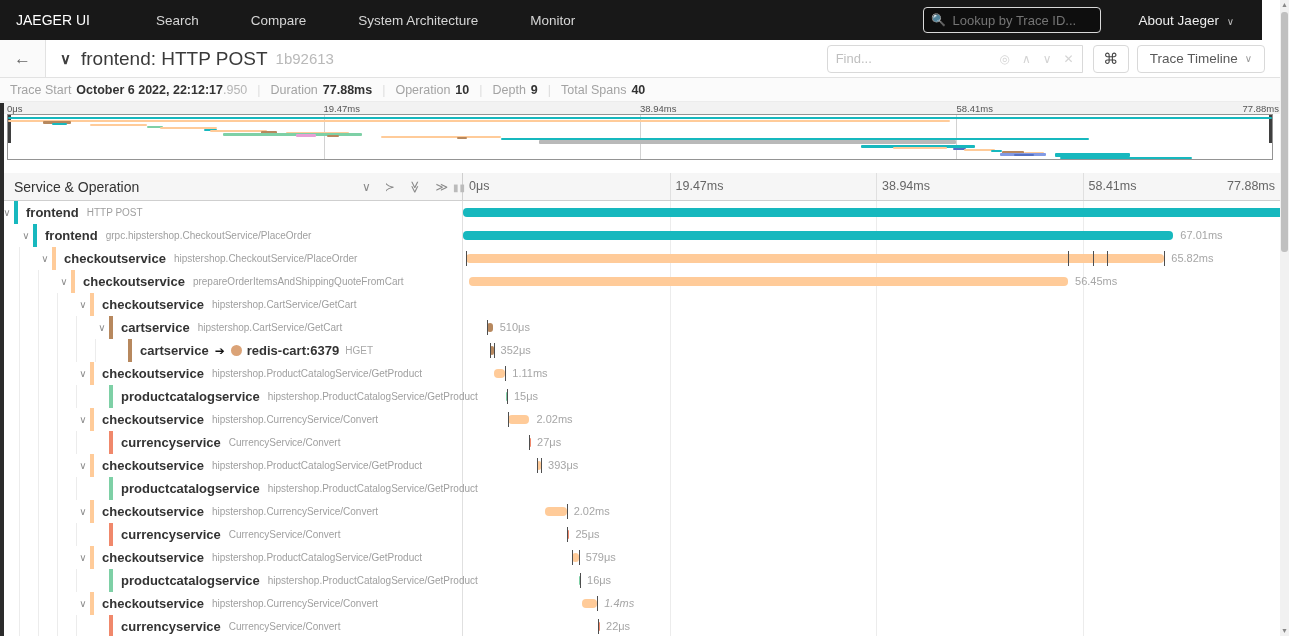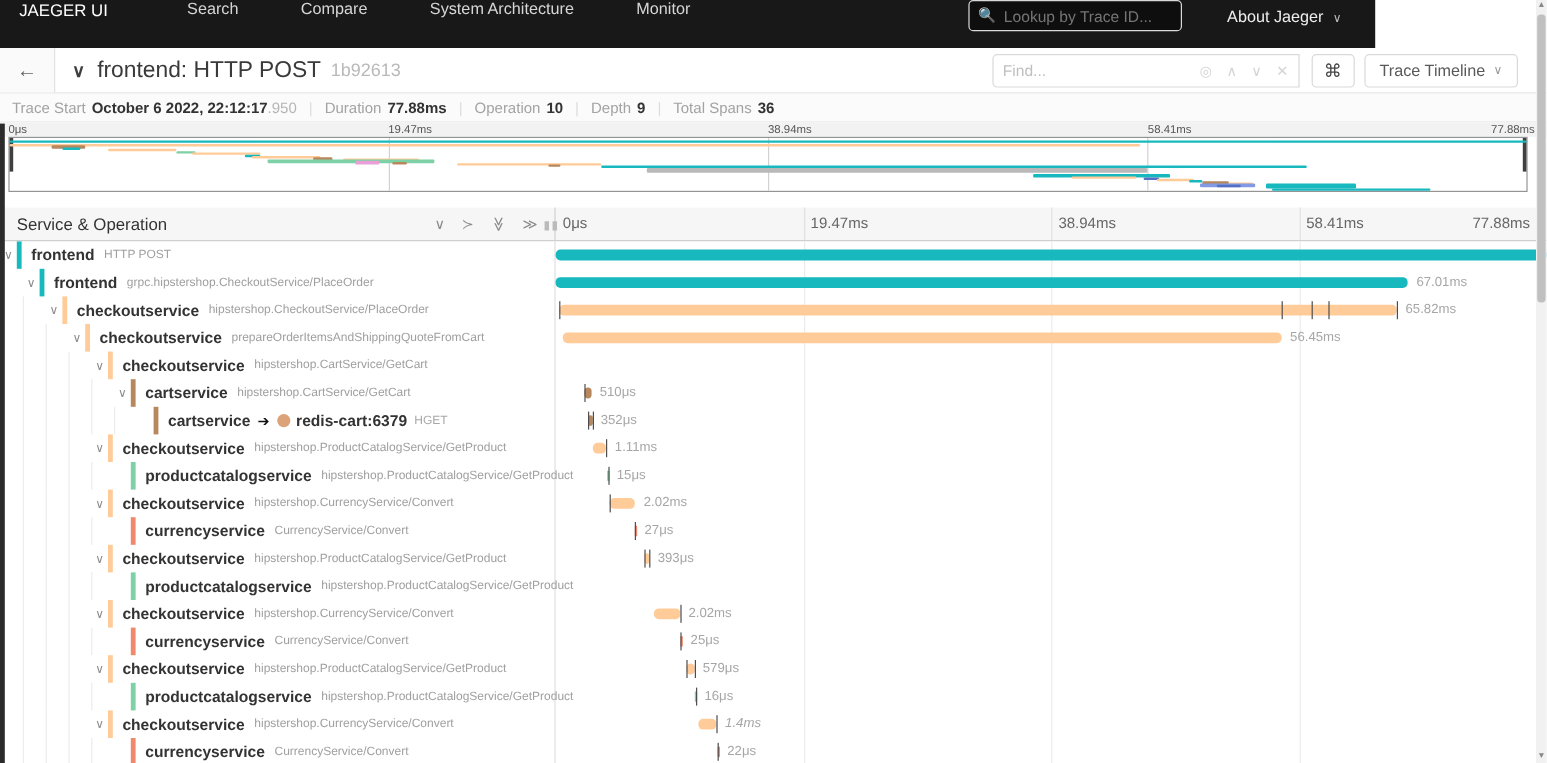--- a/index.html
+++ b/index.html
@@ -1,22 +1,22 @@
 <!DOCTYPE html>
 <html><head>
 <meta charset="utf-8">
 <style>
   * { margin:0; padding:0; box-sizing:border-box; }
   html,body { width:1289px; height:636px; overflow:hidden; background:#fff;
               font-family:"Liberation Sans", sans-serif; }
   .app { position:relative; width:1289px; height:636px; }
 
   
-  .topnav { position:absolute; top:0; left:0; width:1146px; height:40px;
-            background:#181818; display:flex; align-items:flex-start; }
+  .topnav { position:absolute; top:0; left:0; width:1262px; height:40px;
+            background:#181818; display:flex; align-items:center; }
   .brand { color:#fff; font-size:14px; margin-left:16px; margin-right:40px; white-space:nowrap; }
   .nav-item { color:#d6d6d6; font-size:13.5px; margin:0 26px; cursor:pointer; white-space:nowrap; }
   .topnav-right { margin-left:auto; display:flex; align-items:center; margin-right:28px; }
   .lookup { width:178px; height:26px; background:#0e0e0e; border:1px solid #d9d9d9;
             border-radius:4px; color:#8a8a8a; font-size:13px; display:flex; align-items:center;
             padding:0 8px; margin-right:38px; }
   .lookup .mag { margin-right:6px; color:#8a8a8a; font-size:12px; }
   .lookup input { background:transparent; border:none; outline:none; color:#aaa; font-size:13px; width:130px;
                   font-family:"Liberation Sans", sans-serif; }
   .about { color:#eee; font-size:13.5px; white-space:nowrap; cursor:pointer; }
@@ -158,21 +158,21 @@
 
   <div class="summary" id="summary-bar">
       <span class="item"><span class="lab">Trace Start</span><span class="val">October 6 2022, 22:12:17<span class="suffix">.950</span></span></span>
       <span class="sep">|</span>
       <span class="item"><span class="lab">Duration</span><span class="val">77.88ms</span></span>
       <span class="sep">|</span>
       <span class="item"><span class="lab">Operation</span><span class="val">10</span></span>
       <span class="sep">|</span>
       <span class="item"><span class="lab">Depth</span><span class="val">9</span></span>
       <span class="sep">|</span>
-      <span class="item"><span class="lab">Total Spans</span><span class="val">36</span></span>
+      <span class="item"><span class="lab">Total Spans</span><span class="val">40</span></span>
     </div>
 
   <div class="mini-ticks" id="mini-ticks">
       <span class="t" style="left: 7px;">0μs</span>
       <span class="t" style="left: 323.5px;">19.47ms</span>
       <span class="t" style="left: 640px;">38.94ms</span>
       <span class="t" style="left: 956.5px;">58.41ms</span>
       <span class="t" style="right: 10px;">77.88ms</span>
     </div>
 

